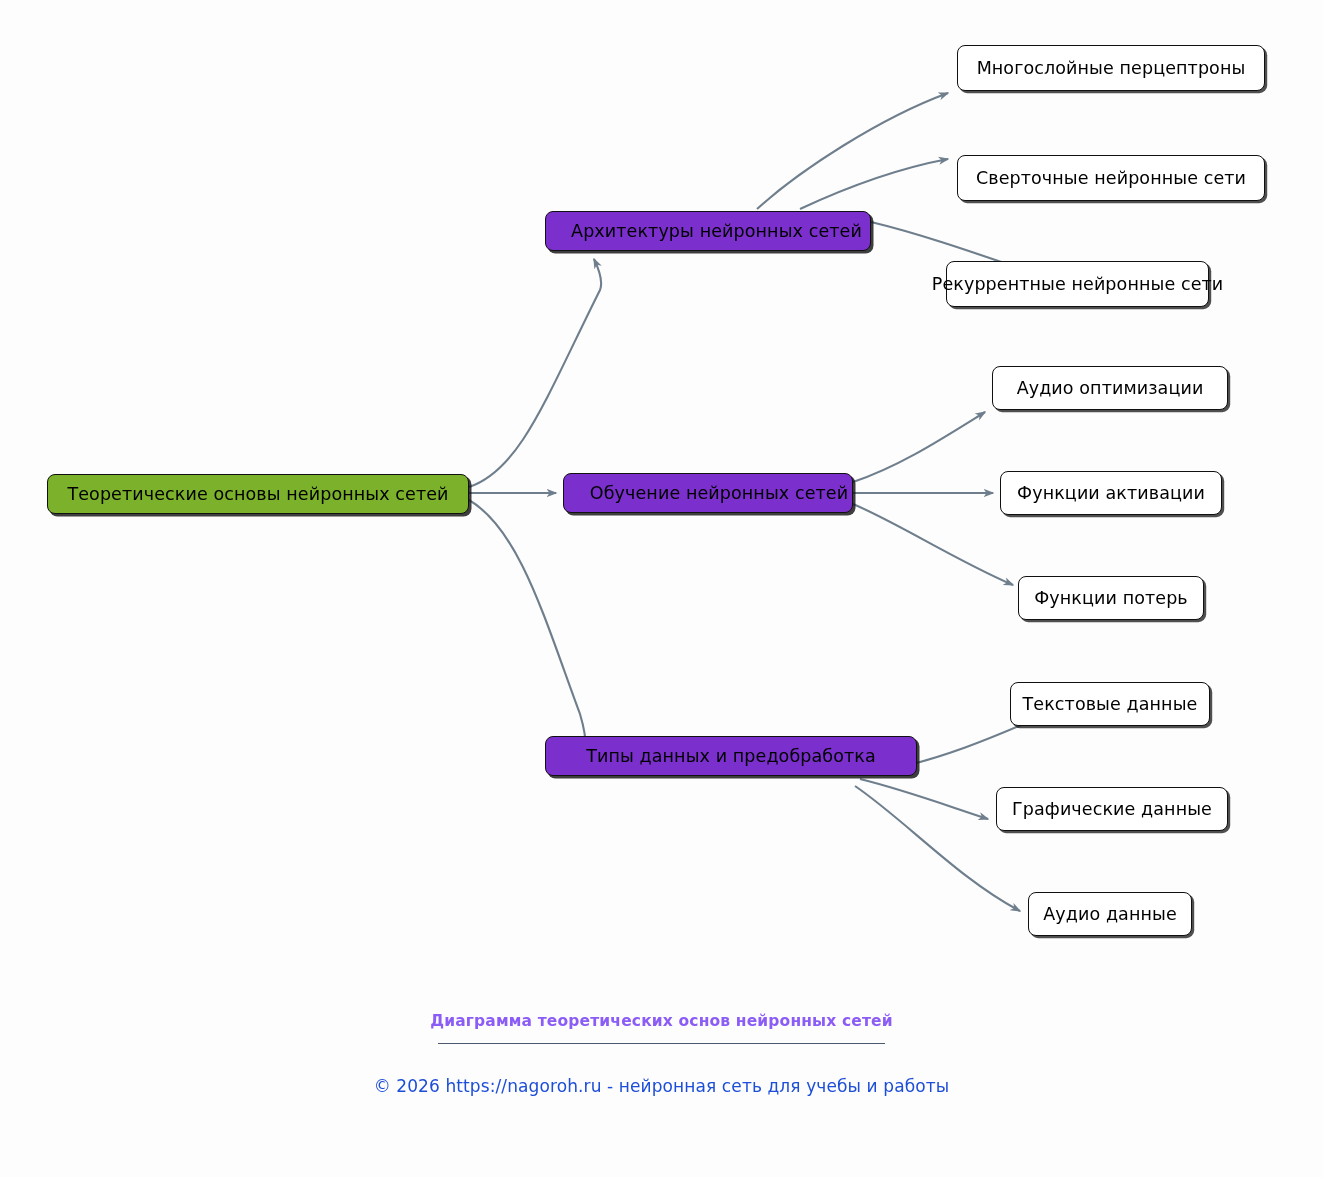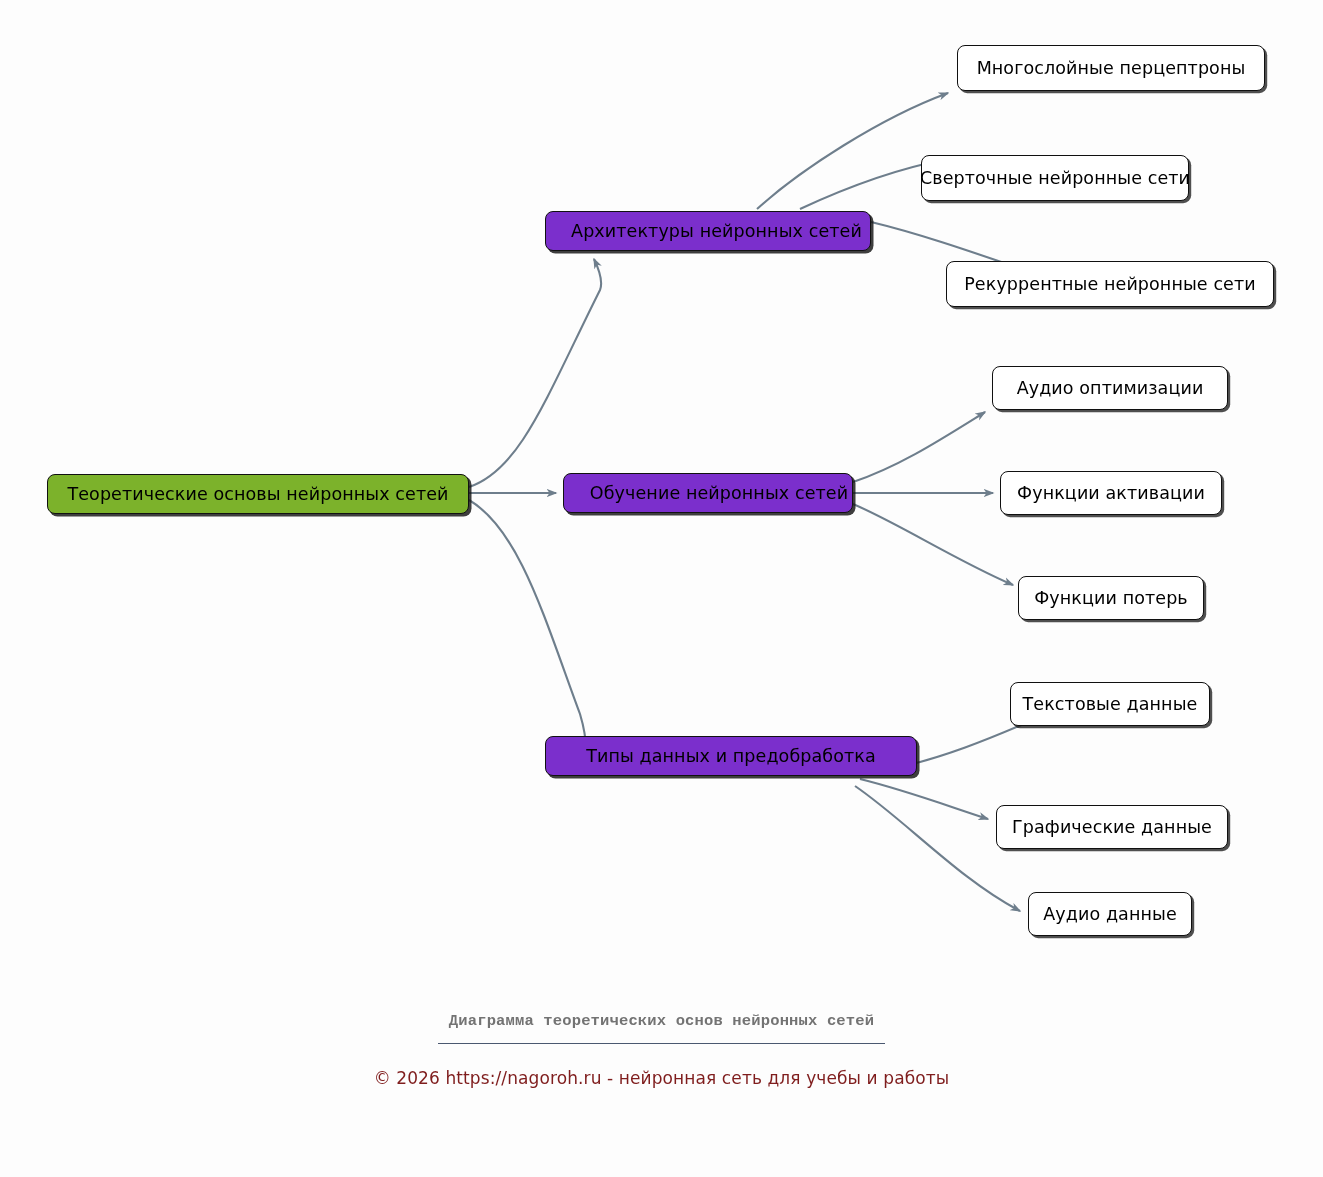--- a/index.html
+++ b/index.html
@@ -67,34 +67,33 @@
   #footer {
     position: absolute;
     left: 0;
     top: 1012px;
     width: 1323px;
     text-align: center;
   }
   #footer-title {
     font-size: 15.5px;
     font-weight: bold;
-    color: #737373;
+    color: #8b5cf6;
     letter-spacing: 0.15px;
-    font-family: Liberation Mono, monospace;
   }
   #footer-divider {
     width: 447px;
     height: 0;
     margin: 13px auto 0 auto;
     border-top: 1.6px solid #4A5870;
   }
   #footer-credit {
-    margin-top: 24px;
+    margin-top: 32px;
     font-size: 17px;
-    color: #7f1d1d;
+    color: #1d4ed8;
     letter-spacing: 0.1px;
   }
 </style>
 </head>
 <body>
 
 <div id="diagram-canvas">
 
   <svg id="edge-layer" viewBox="0 0 1323 1177" width="1323" height="1177">
     <defs>
@@ -125,24 +124,24 @@
   <div class="node node-root" style="left:47px; top:474px; width:422px; height:40px;">
     <span>Теоретические основы нейронных сетей</span>
   </div>
 
   <div class="node node-branch" style="left:545px; top:211px; width:326px; height:40px;padding-left:17px;">
     <span>Архитектуры нейронных сетей</span>
   </div>
   <div class="node node-leaf" style="left:957px; top:45px; width:308px; height:46px;">
     <span>Многослойные перцептроны</span>
   </div>
-  <div class="node node-leaf" style="left:921px; top:155px; width:268px; height:46px;">
+  <div class="node node-leaf" style="left:957px; top:155px; width:308px; height:46px;">
     <span>Сверточные нейронные сети</span>
   </div>
-  <div class="node node-leaf" style="left:946px; top:261px; width:328px; height:46px;">
+  <div class="node node-leaf" style="left:946px; top:261px; width:263px; height:46px;">
     <span>Рекуррентные нейронные сети</span>
   </div>
 
   <div class="node node-branch" style="left:563px; top:473px; width:290px; height:40px;padding-left:22px;">
     <span>Обучение нейронных сетей</span>
   </div>
   <div class="node node-leaf" style="left:992px; top:366px; width:236px; height:44px;">
     <span>Аудио оптимизации</span>
   </div>
   <div class="node node-leaf" style="left:1000px; top:471px; width:222px; height:44px;">
@@ -151,21 +150,21 @@
   <div class="node node-leaf" style="left:1018px; top:576px; width:186px; height:44px;">
     <span>Функции потерь</span>
   </div>
 
   <div class="node node-branch" style="left:545px; top:736px; width:372px; height:40px;">
     <span>Типы данных и предобработка</span>
   </div>
   <div class="node node-leaf" style="left:1010px; top:682px; width:200px; height:44px;">
     <span>Текстовые данные</span>
   </div>
-  <div class="node node-leaf" style="left:996px; top:787px; width:232px; height:44px;margin-top:18px;">
+  <div class="node node-leaf" style="left:996px; top:787px; width:232px; height:44px;">
     <span>Графические данные</span>
   </div>
   <div class="node node-leaf" style="left:1028px; top:892px; width:164px; height:44px;">
     <span>Аудио данные</span>
   </div>
 
 </div>
 
 <div id="footer">
   <div id="footer-title">Диаграмма теоретических основ нейронных сетей</div>

